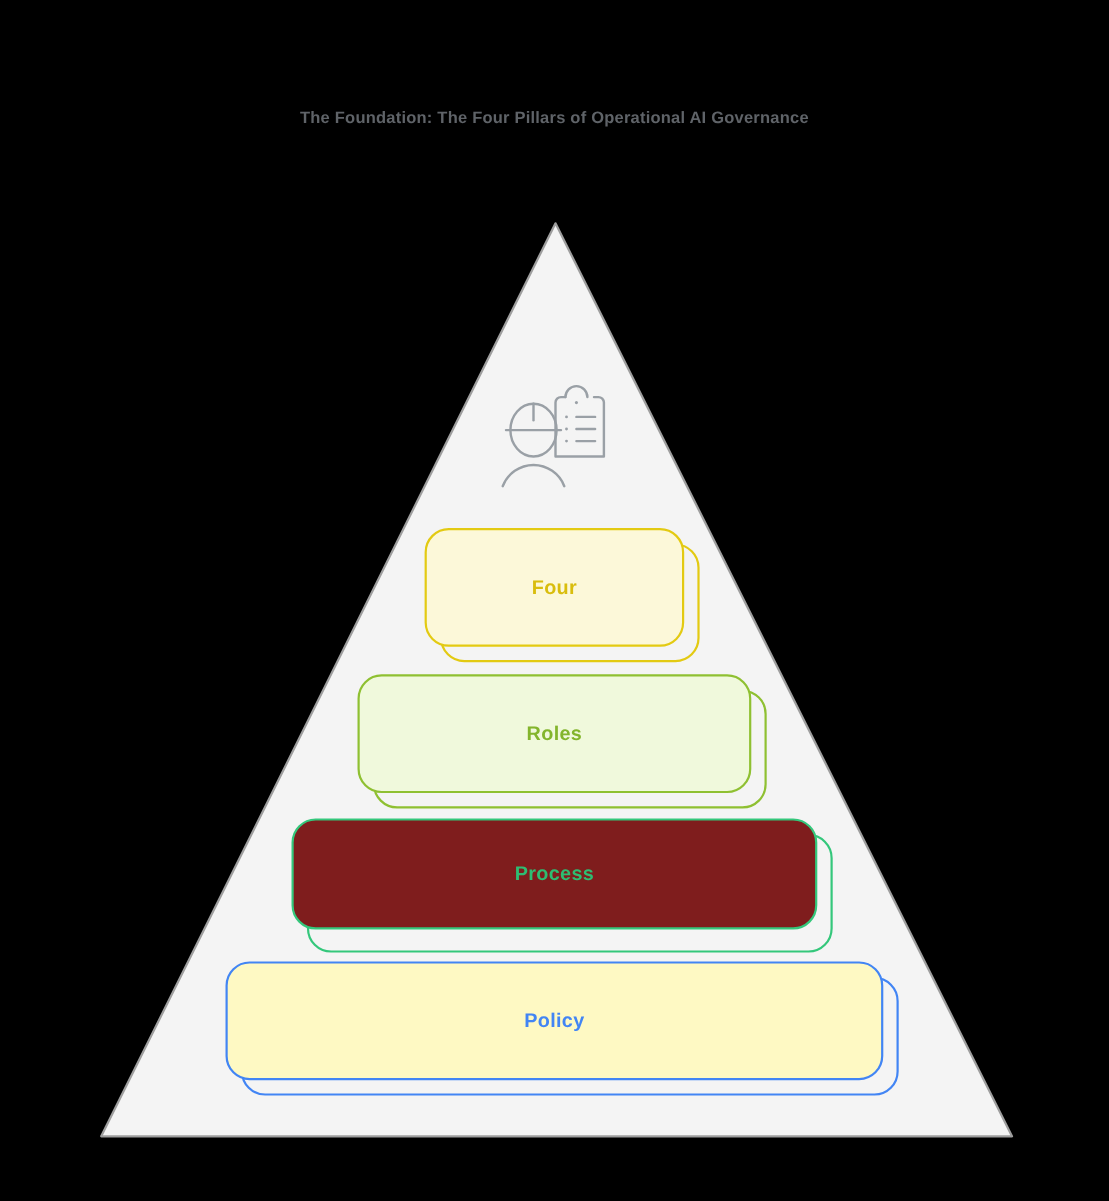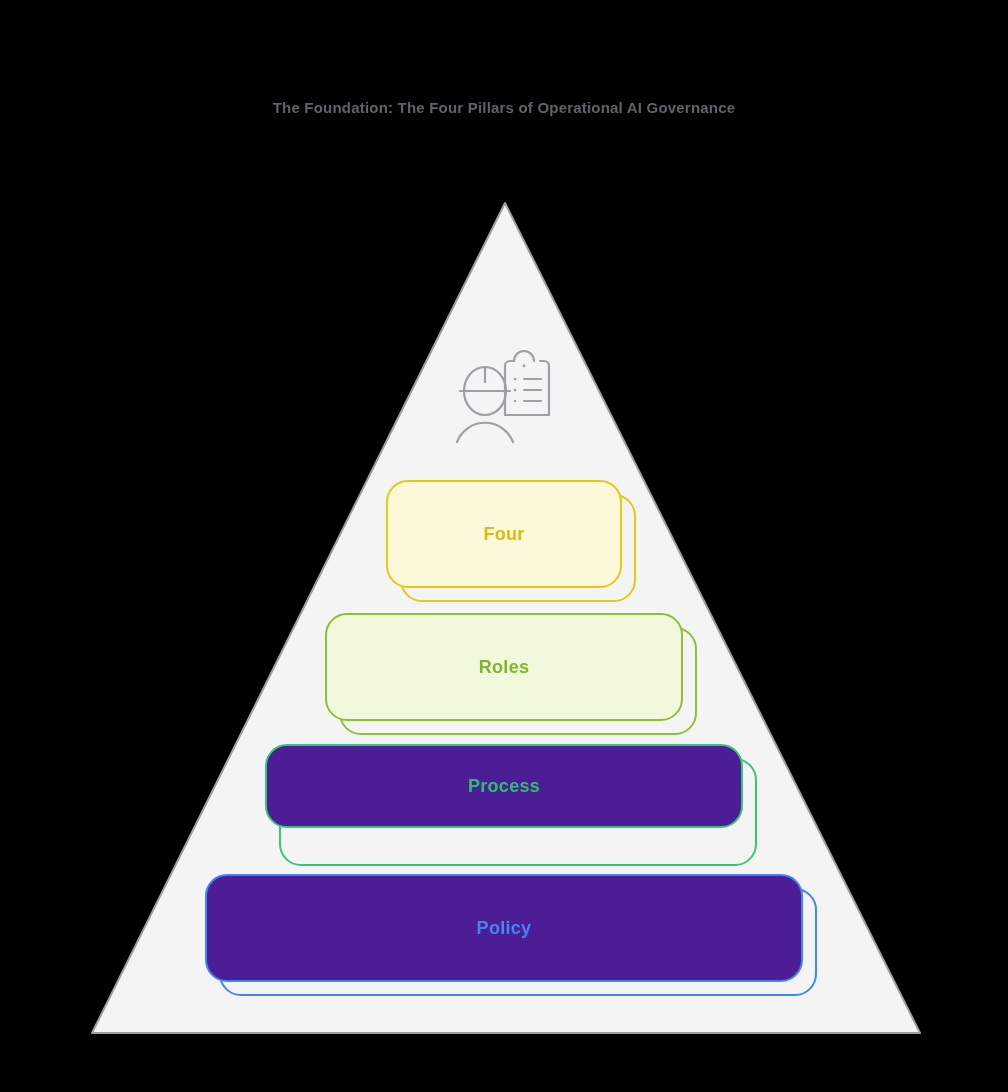--- a/index.html
+++ b/index.html
@@ -94,27 +94,27 @@
 
   
   #layer-tools { left: 325px; top: 613px; width: 374px; height: 122px; }
   #layer-tools .shadow-box { width: 358px; height: 108px; border-color: #8fc032; }
   #layer-tools .main-box  { width: 358px; height: 108px; border-color: #8fc032; background: #f0f9dc; }
   #layer-tools .box-label { color: #83b52c; }
 
   
   #layer-process { left: 265px; top: 744px; width: 494px; height: 122px; }
   #layer-process .shadow-box { width: 478px; height: 108px; border-color: #34c77b; }
-  #layer-process .main-box  { width: 478px; height: 84px; border-color: #34c77b; background: #4c1d95; }
+  #layer-process .main-box  { width: 478px; height: 101px; border-color: #34c77b; background: #7f1d1d; }
   #layer-process .box-label { color: #2ebd72; }
 
   
   #layer-policy { left: 205px; top: 874px; width: 614px; height: 122px; }
   #layer-policy .shadow-box { width: 598px; height: 108px; border-color: #4285f4; }
-  #layer-policy .main-box  { width: 598px; height: 108px; border-color: #4285f4; background: #4c1d95; }
+  #layer-policy .main-box  { width: 598px; height: 108px; border-color: #4285f4; background: #fef9c3; }
   #layer-policy .box-label { color: #4285f4; }
 </style>
 </head>
 <body>
 
 <div id="stage">
 
   <div class="chart-title">The Foundation: The Four Pillars of Operational AI Governance</div>
 
   <svg class="pyramid-svg" viewBox="0 0 1008 1092">

